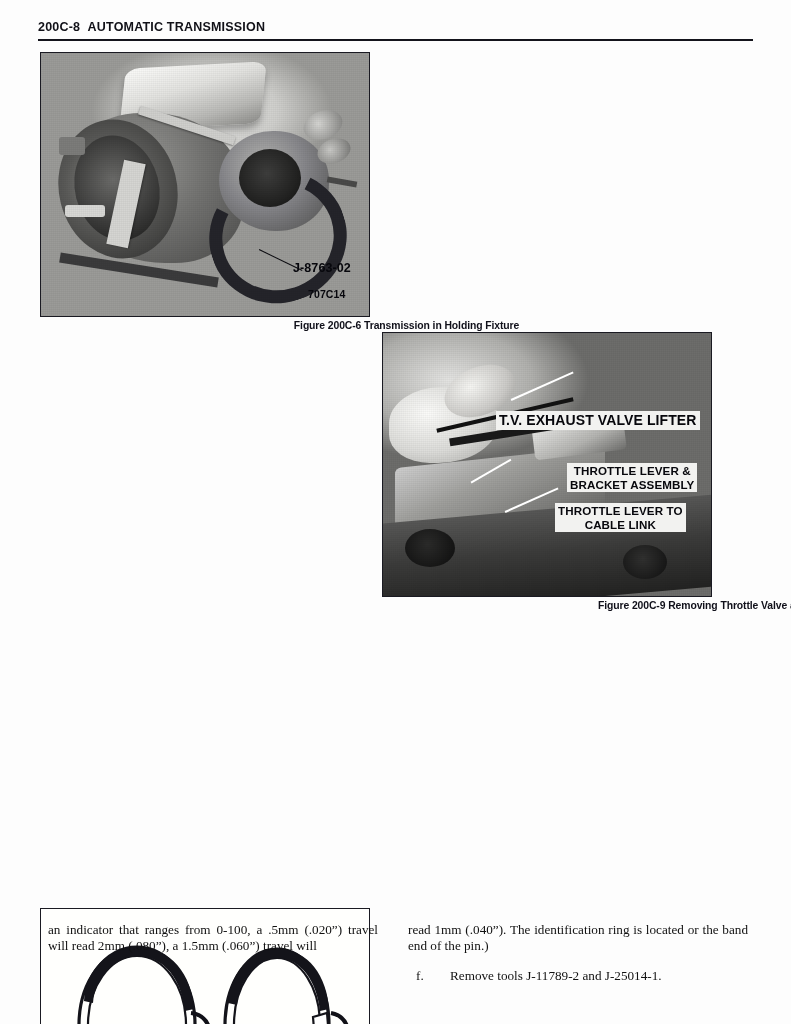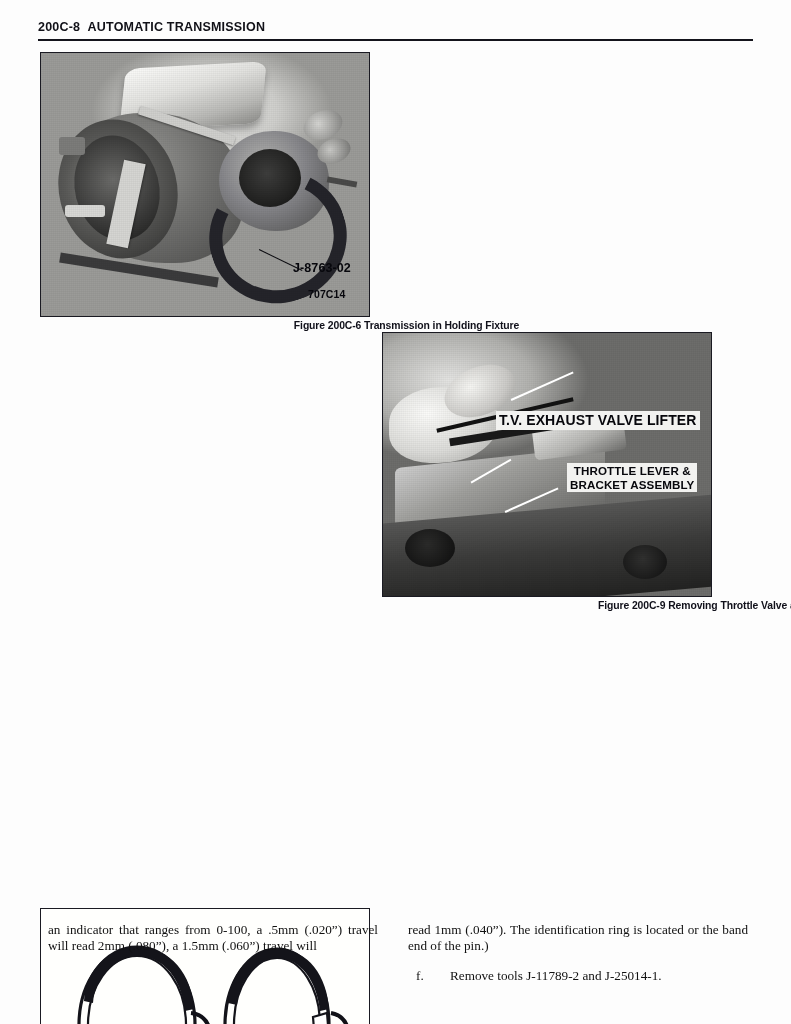--- a/index.html
+++ b/index.html
@@ -174,20 +174,22 @@
         <div class="grain"></div>
 
         <div class="lead" style="left:128px;top:66px;width:68px;transform:rotate(-24deg);background:#fff;height:1.6px;"></div>
         <div class="lbl" style="left:113px;top:42px;font-size:14px;margin-top:36px;">T.V. EXHAUST VALVE LIFTER</div>
 
         <div class="lead" style="left:128px;top:126px;width:46px;transform:rotate(150deg);background:#fff;height:1.6px;"></div>
         <div class="lbl" style="left:184px;top:130px;font-size:11.6px;">THROTTLE LEVER &amp;
 BRACKET ASSEMBLY</div>
 
         <div class="lead" style="left:122px;top:178px;width:58px;transform:rotate(-24deg);background:#fff;height:1.6px;"></div>
+        <div class="lbl" style="left:172px;top:170px;font-size:11.6px;">THROTTLE LEVER TO
+CABLE LINK</div>
       </div>
     </div>
     <div class="caption">Figure 200C-9 Removing Throttle Valve and Bracket Assembly</div>
   </div>
 
   <div class="col-left panel" style="top:347px;">
     <div class="frame" style="width:330px;height:255px;background:#fffffd;">
       <svg viewBox="0 0 330 255" width="330" height="255">
 
         <g>

